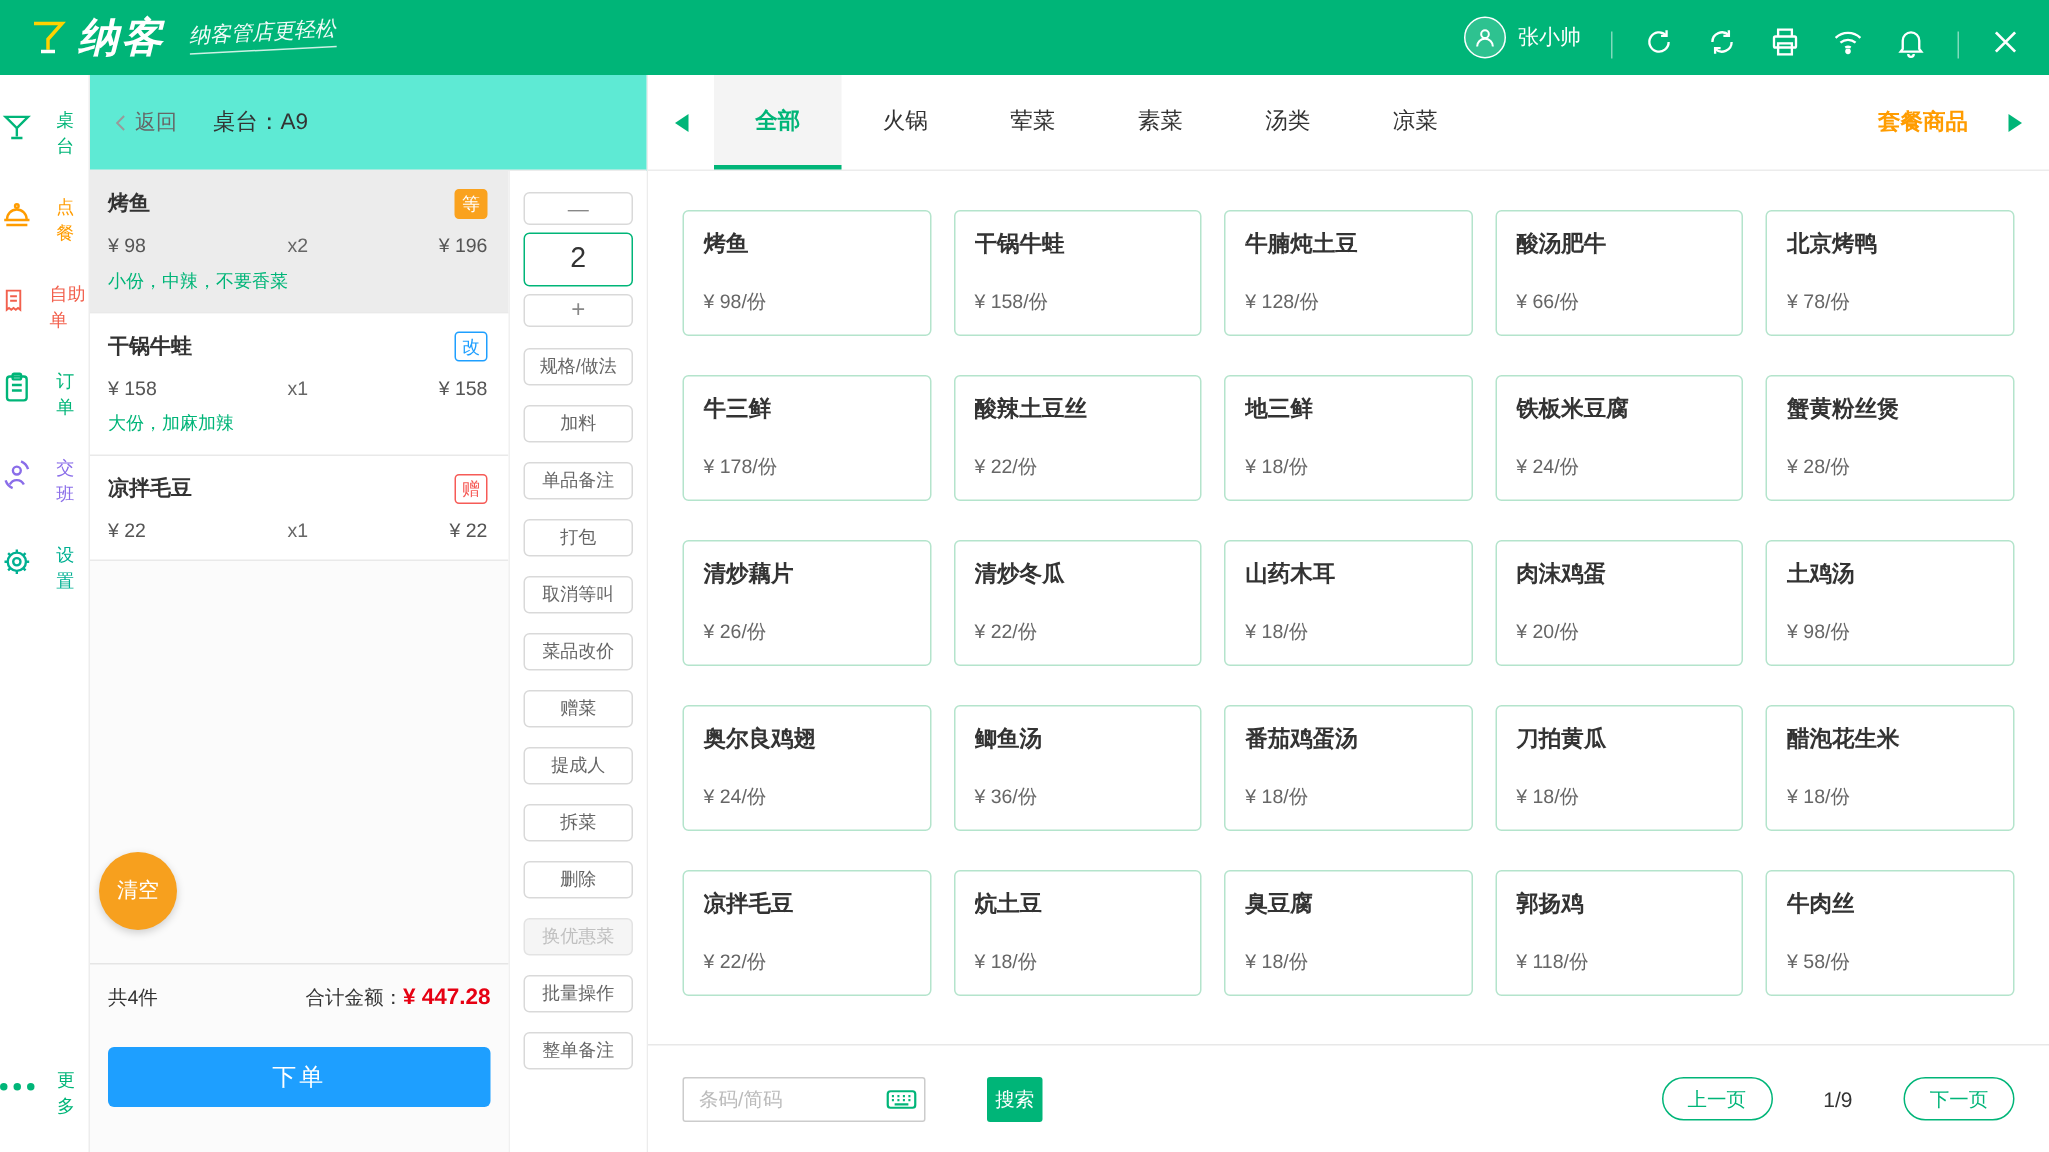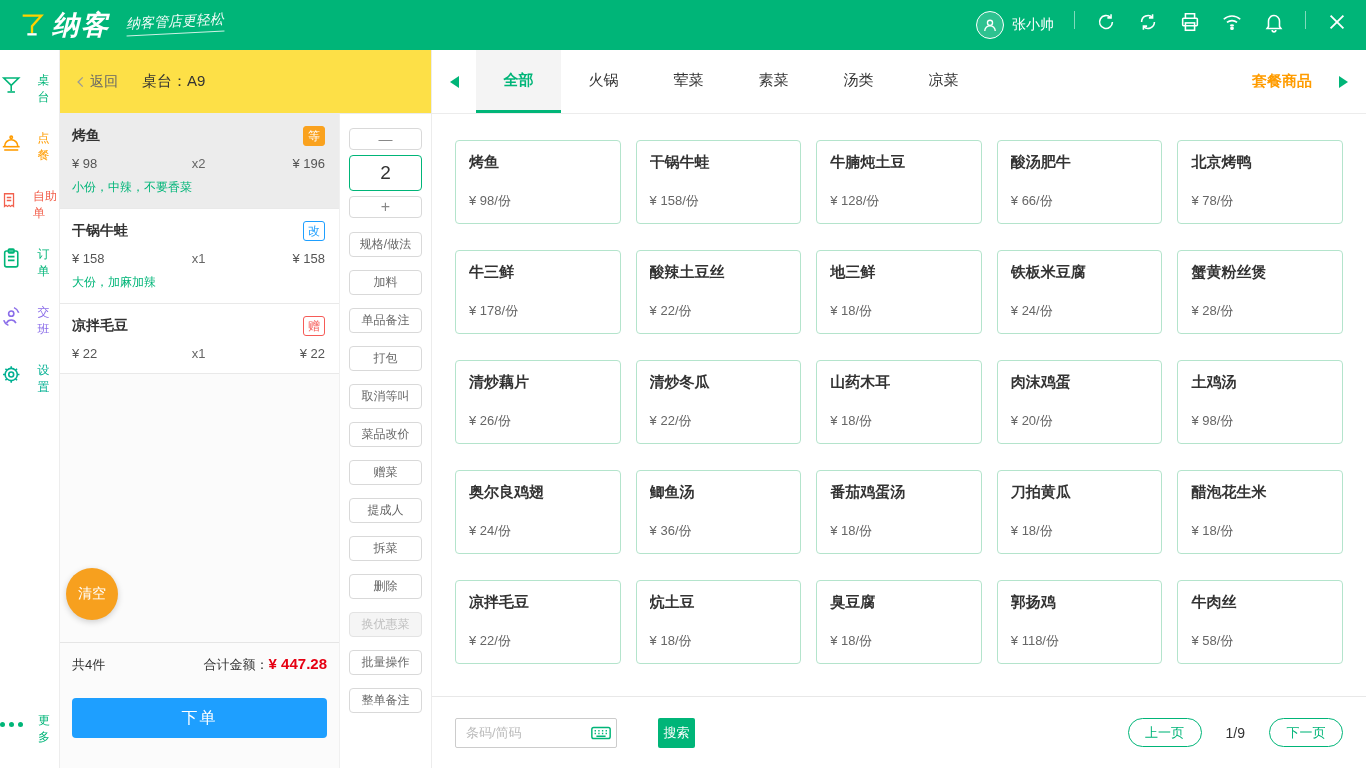--- a/index.html
+++ b/index.html
@@ -5,40 +5,40 @@
 *{margin:0;padding:0;box-sizing:border-box}
 html,body{width:1366px;height:768px}
 body{font-family:"Liberation Sans","DejaVu Sans",sans-serif;font-size:14px;color:#333;background:#fff;overflow:hidden}
 .app{width:1366px;height:768px;display:flex;flex-direction:column}
 
 .topbar{height:50px;background:#00b578;color:#fff;display:flex;align-items:center;padding:0 18px;flex-shrink:0}
 .brand{display:flex;align-items:flex-end}
 .brand-mark{width:28px;height:28px;margin-right:6px}
 .brand-cn{font-size:27px;font-weight:bold;font-style:italic;letter-spacing:2px;line-height:1}
 .slogan{font-size:14px;font-style:italic;padding-bottom:2px;border-bottom:1px solid rgba(255,255,255,.85);transform:rotate(-3deg);margin-left:16px;margin-bottom:5px;opacity:.95}
-.topbar-right{margin-left:auto;display:flex;align-items:flex-start;gap:20px}
+.topbar-right{margin-left:auto;display:flex;align-items:flex-end;gap:20px}
 .user{display:flex;align-items:center;gap:8px;cursor:pointer}
 .avatar{width:28px;height:28px;border-radius:50%;border:1.5px solid #fff;display:flex;align-items:center;justify-content:center;background:rgba(255,255,255,.18)}
 .avatar svg{width:18px;height:18px}
 .user-name{font-size:14px}
 .tb-sep{width:1px;height:18px;background:rgba(255,255,255,.5)}
 .tb-icon{width:22px;height:22px;cursor:pointer}
 
 .body{flex:1;display:flex;min-height:0}
 .sidebar{width:60px;background:#fff;border-right:1px solid #ededed;display:flex;flex-direction:column;align-items:center;padding-top:10px;flex-shrink:0}
 .sb-item{width:100%;display:flex;flex-direction:row;align-items:flex-start;gap:15px;padding:12px 0;cursor:pointer}
 .sb-item svg{width:25px;height:25px}
 .sb-label{font-size:12px}
 .c-green{color:#00b578}.c-orange{color:#ff9c00}.c-red{color:#f2604d}.c-purple{color:#8a6de9}.c-teal{color:#00b092}
 .sb-more{margin-top:auto;margin-bottom:10px}
 .dots{display:flex;gap:4px;height:25px;align-items:center}
 .dots i{width:5px;height:5px;border-radius:50%;background:currentColor}
 
 .left-region{width:372px;display:flex;flex-direction:column;border-right:1px solid #ececec;flex-shrink:0;background:#fff}
-.panel-header{height:64px;border-bottom:1px solid #ececec;display:flex;align-items:center;padding:0 14px;gap:24px;background:#fde047;flex-shrink:0}
+.panel-header{height:64px;border-bottom:1px solid #ececec;display:flex;align-items:center;padding:0 14px;gap:24px;background:#5eead4;flex-shrink:0}
 .back-btn{display:flex;align-items:center;gap:2px;color:#666;font-size:14px;cursor:pointer;background:none;border:none;font-family:inherit}
 .back-btn svg{width:14px;height:14px}
 .table-title{font-size:15px;color:#333}
 .panel-body{flex:1;display:flex;min-height:0}
 .order-col{width:280px;display:flex;flex-direction:column;background:#fbfbfb;position:relative;border-right:1px solid #f0f0f0}
 .order-list{flex:1;overflow:hidden}
 .order-item{padding:12px 14px 12px 12px;border-bottom:1px solid #e9e9e9;background:#fff;cursor:pointer}
 .order-item.selected{background:#ececec}
 .oi-top{display:flex;align-items:center;justify-content:space-between}
 .oi-name{font-size:14px;font-weight:bold;color:#333}
@@ -79,21 +79,21 @@
 .dish-name{font-size:15px;color:#333;font-weight:600;white-space:nowrap;overflow:hidden}
 .dish-price{font-size:13px;color:#666}
 .bottom-bar{height:72px;border-top:1px solid #e8e8e8;display:flex;align-items:center;padding:0 23px;flex-shrink:0}
 .search-wrap{position:relative;width:162px;height:30px}
 .search-input{width:100%;height:100%;border:1px solid #ccc;border-radius:2px;padding:0 32px 0 10px;font-size:13px;color:#333;outline:none;font-family:inherit}
 .search-input::placeholder{color:#bbb}
 .kb-icon{position:absolute;right:5px;top:4px;width:22px;height:22px;cursor:pointer;color:#00b578}
 .search-btn{width:37px;height:30px;margin-left:41px;background:#00b578;color:#fff;border:none;border-radius:2px;font-size:13px;cursor:pointer;font-family:inherit}
 .pager{margin-left:auto;display:flex;align-items:center}
 .page-btn{width:74px;height:29px;border:1px solid #00b578;border-radius:15px;background:#fff;color:#00b578;font-size:13px;cursor:pointer;font-family:inherit}
-.page-indicator{margin:0 24px;font-size:14px;color:#333}
+.page-indicator{margin:0 34px;font-size:14px;color:#333}
 </style>
 </head>
 <body>
 
 <div class="app">
 
   <header class="topbar">
     <div class="brand">
       <svg class="brand-mark" viewBox="0 0 24 24" fill="none" stroke="#ffd200" stroke-width="2">
           <path d="M4 4h16l-8 9v6"></path>

